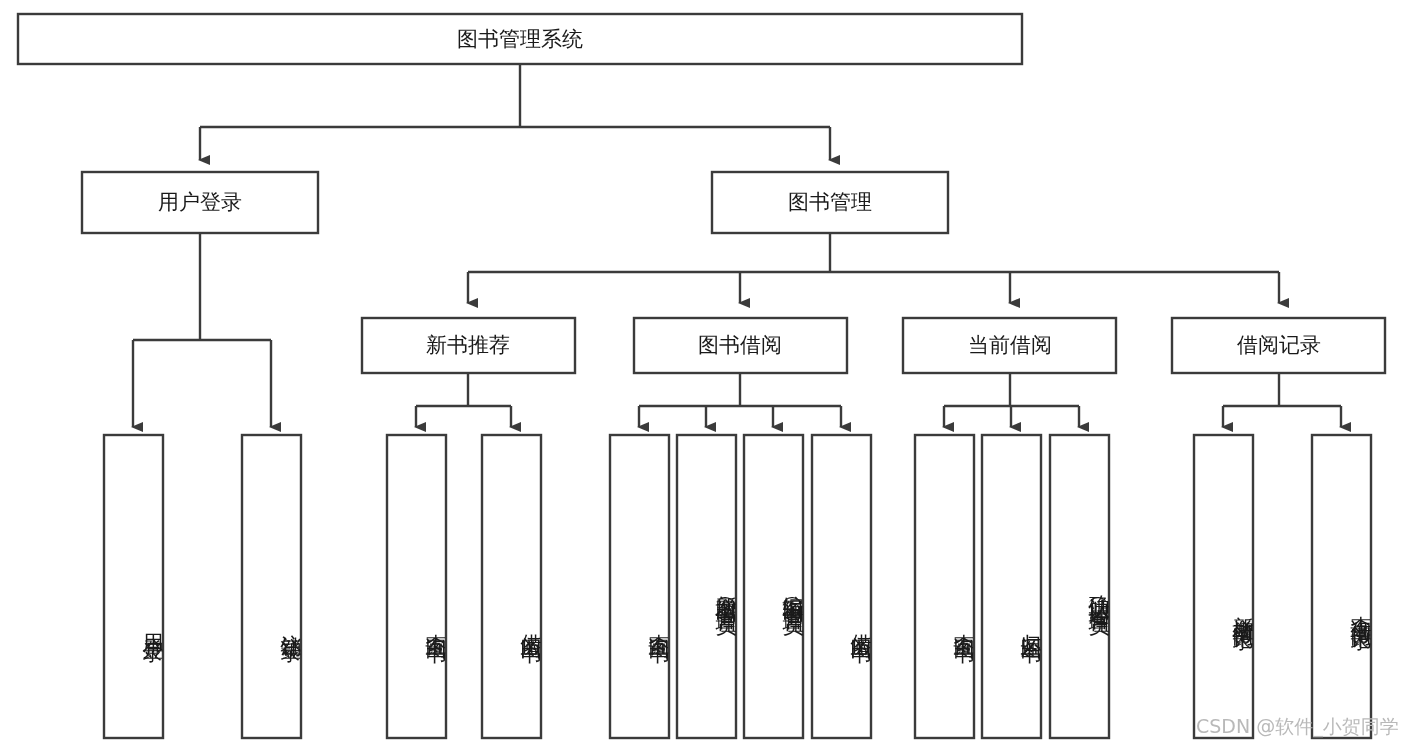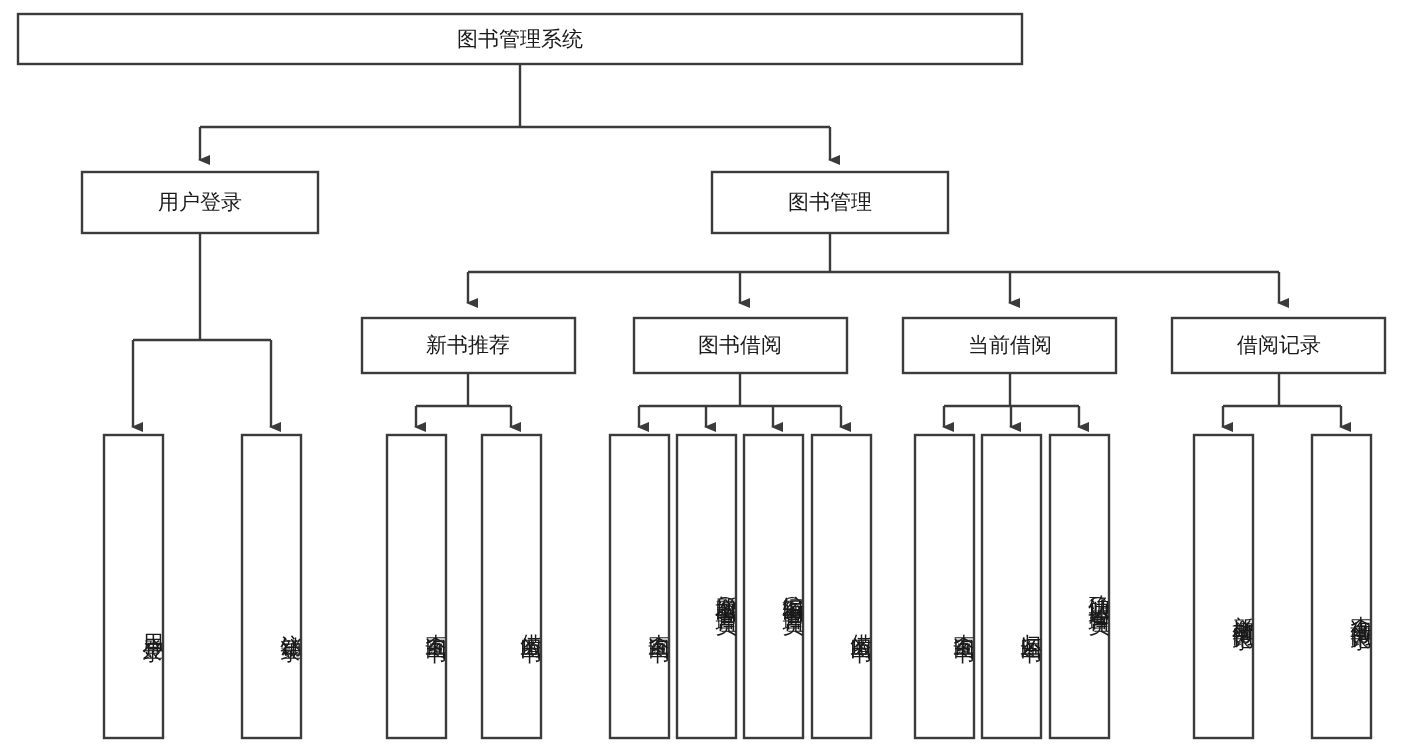--- a/index.html
+++ b/index.html
@@ -187,14 +187,15 @@
   <div class="vert-text-wrap" style="left:744px; top:445px; width:59px; height:293px;">编辑图书（管理员）</div>
   <div class="vert-text-wrap" style="left:812px; top:508px; width:59px; height:230px;">借阅图书</div>
 
   <div class="vert-text-wrap" style="left:915px; top:508px; width:59px; height:230px;">查询图书</div>
   <div class="vert-text-wrap" style="left:982px; top:508px; width:59px; height:230px;">归还图书</div>
   <div class="vert-text-wrap" style="left:1050px; top:445px; width:59px; height:293px;">确认归还（管理员）</div>
 
   <div class="vert-text-wrap" style="left:1194px; top:478px; width:59px; height:260px;">新增借阅记录</div>
   <div class="vert-text-wrap" style="left:1312px; top:478px; width:59px; height:260px;">查询借阅记录</div>
 
+  <div class="watermark" style="left:1196px; top:714px;">CSDN @软件_小贺同学</div>
 
 </div>
 
 </body></html>

